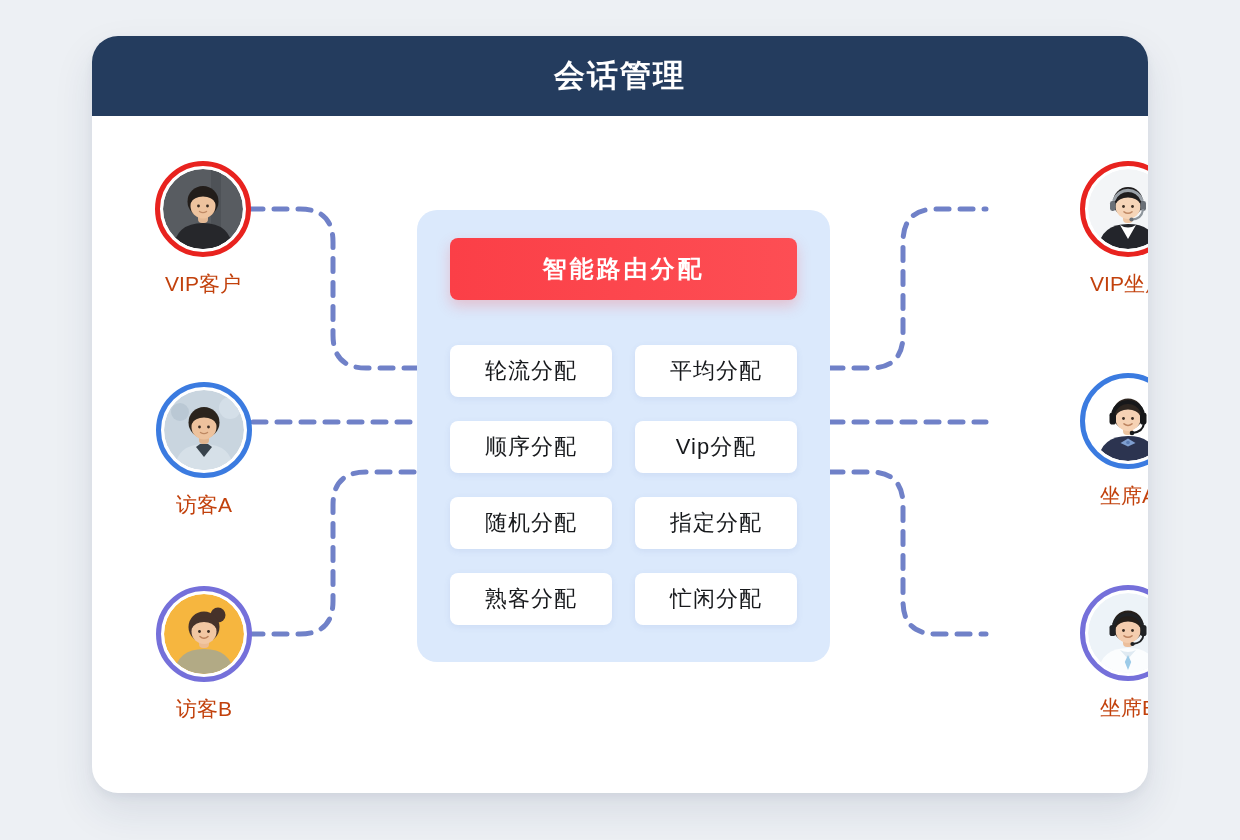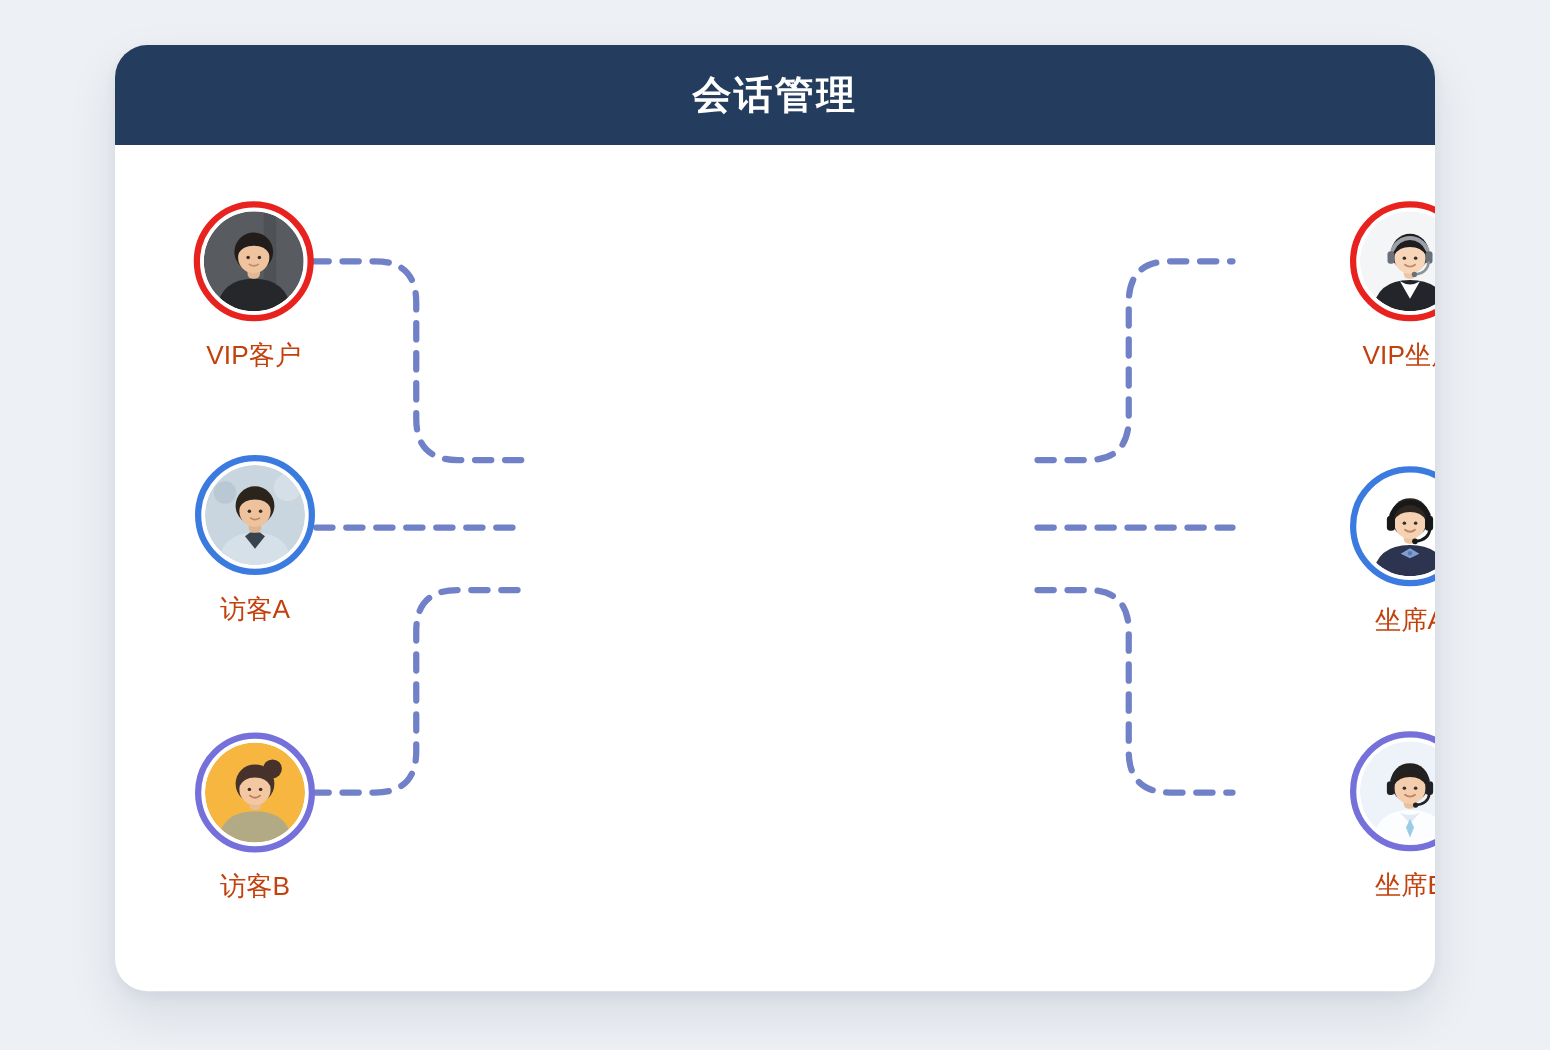--- a/index.html
+++ b/index.html
@@ -117,21 +117,21 @@
     border-radius: 50%;
   }
   .person-label {
     margin-top: 13px;
     font-size: 21px;
     color: #c2410c;
     white-space: nowrap;
   }
   
   .p-l1 { left: 36px;  top: 45px;  }
-  .p-l2 { left: 37px;  top: 248px; }
+  .p-l2 { left: 37px;  top: 266px; }
   .p-l3 { left: 37px;  top: 470px; justify-content: flex-end; }
   .p-r1 { left: 961px; top: 45px;  }
   .p-r2 { left: 961px; top: 257px; }
   .p-r3 { left: 961px; top: 469px; }
 </style>
 </head>
 <body>
 
 <div class="card">
 
@@ -143,20 +143,33 @@
 
     <svg class="connectors" viewBox="0 0 1056 677" aria-hidden="true">
       <path d="M 158 93 H 208 Q 241 93 241 126 V 219 Q 241 252 274 252 H 325"></path>
       <path d="M 161 306 H 325"></path>
       <path d="M 158 518 H 208 Q 241 518 241 485 V 389 Q 241 356 274 356 H 325"></path>
       <path d="M 738 252 H 778 Q 811 252 811 219 V 126 Q 811 93 844 93 H 894"></path>
       <path d="M 738 306 H 894"></path>
       <path d="M 738 356 H 778 Q 811 356 811 389 V 485 Q 811 518 844 518 H 894"></path>
     </svg>
 
+    <div class="panel">
+      <button class="panel-title">智能路由分配</button>
+      <div class="method-grid">
+        <button class="method-chip">轮流分配</button>
+        <button class="method-chip">平均分配</button>
+        <button class="method-chip">顺序分配</button>
+        <button class="method-chip">Vip分配</button>
+        <button class="method-chip">随机分配</button>
+        <button class="method-chip">指定分配</button>
+        <button class="method-chip">熟客分配</button>
+        <button class="method-chip">忙闲分配</button>
+      </div>
+    </div>
 
     <div class="person p-l1">
       <div class="ring ring-red">
         <svg class="photo" viewBox="0 0 80 80">
           <defs>
               <clipPath id="cpA">
                 <circle cx="40" cy="40" r="40"></circle>
               </clipPath>
             </defs>
           <g clip-path="url(#cpA)">

